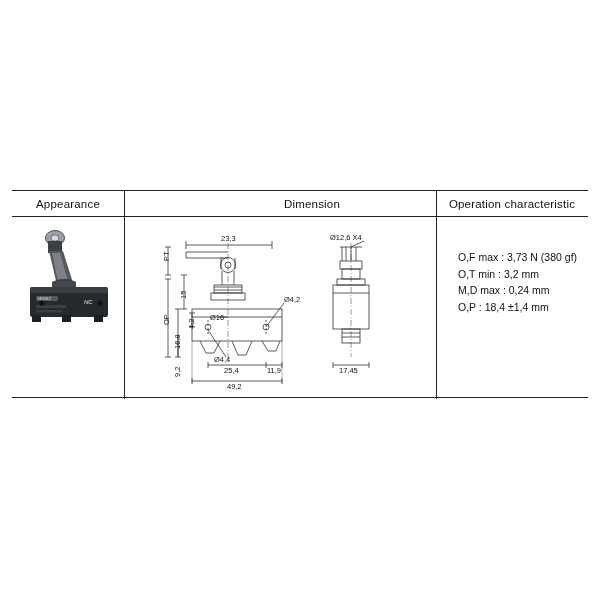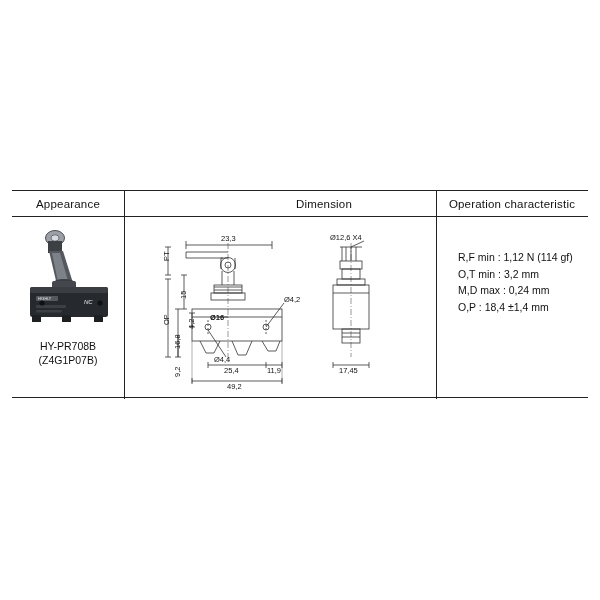--- a/index.html
+++ b/index.html
@@ -50,21 +50,21 @@
     position: absolute;
     top: 0;
     height: 26px;
     line-height: 26px;
     text-align: center;
     font-size: 11.5px;
     color: #111;
     letter-spacing: 0.2px;
   }
   .hcell.c1 { left: 0px;   width: 112px; }
-  .hcell.c2 { left: 128px; width: 312px; padding-left: 28px; }
+  .hcell.c2 { left: 116px; width: 312px; padding-left: 28px; }
   .hcell.c3 { left: 424px; width: 152px; text-align: center; }
 
   .vline {
     position: absolute;
     top: 0;
     width: 0;
     border-left: 1.4px solid #222;
     height: 208px;
   }
   .vline.v1 { left: 112px; }
@@ -178,24 +178,20 @@
           <rect x="14" y="82" width="30" height="3" rx="1" fill="#3c4045"></rect>
           <rect x="14" y="87" width="26" height="2.5" rx="1" fill="#3c4045"></rect>
 
           <rect x="10" y="92" width="9" height="7" fill="#1d2023"></rect>
           <rect x="40" y="92" width="9" height="7" fill="#1d2023"></rect>
           <rect x="72" y="92" width="9" height="7" fill="#1d2023"></rect>
 
           <circle cx="20" cy="80" r="2.6" fill="#0f1113"></circle>
           <circle cx="78" cy="80" r="2.6" fill="#0f1113"></circle>
         </svg>
-      </div>
-      <div class="app-caption">
-        <div>HY-PR708B</div>
-        <div>(Z4G1P07B)</div>
       </div>
     </div>
 
     <div class="dimension">
       <svg width="312" height="182" viewBox="0 0 312 182">
         <g stroke="#333" fill="none" stroke-width="0.8">
 
           <circle cx="120" cy="48" r="7.5"></circle>
           <circle cx="120" cy="48" r="3"></circle>
 
@@ -298,33 +294,33 @@
         </g>
       </svg>
 
       <div class="dim-label rot90" style="left:54px; top:44px;">PT</div>
       <div class="dim-label rot90" style="left:54px; top:108px;">OP</div>
       <div class="dim-label" style="left:113px; top:17px;">23,3</div>
       <div class="dim-label rot90" style="left:71px; top:82px;">15</div>
       <div class="dim-label rot90" style="left:65px; top:132px;">16,8</div>
       <div class="dim-label rot90" style="left:79px; top:112px;">4,2</div>
       <div class="dim-label rot90" style="left:65px; top:160px;">9,2</div>
-      <div class="dim-label" style="left:102px; top:96px;font-weight:bold;">Ø16</div>
+      <div class="dim-label" style="left:102px; top:96px;">Ø16</div>
       <div class="dim-label" style="left:176px; top:78px;">Ø4,2</div>
       <div class="dim-label" style="left:106px; top:138px;">Ø4,4</div>
       <div class="dim-label" style="left:116px; top:149px;">25,4</div>
       <div class="dim-label" style="left:159px; top:149px;">11,9</div>
       <div class="dim-label" style="left:119px; top:165px;">49,2</div>
       <div class="dim-label" style="left:222px; top:16px;">Ø12,6 X4</div>
       <div class="dim-label" style="left:231px; top:149px;">17,45</div>
     </div>
 
     <div class="opchar">
       <div class="op-list">
-        <div class="op-line">R,F min : 1,12 N (114 gf)</div>
+        <div class="op-line">O,F max : 3,73 N (380 gf)</div>
         <div class="op-line">O,T min : 3,2 mm</div>
         <div class="op-line">M,D max : 0,24 mm</div>
         <div class="op-line">O,P : 18,4 ±1,4 mm</div>
       </div>
     </div>
 
   </div>
 </div>
 
 </body></html>

